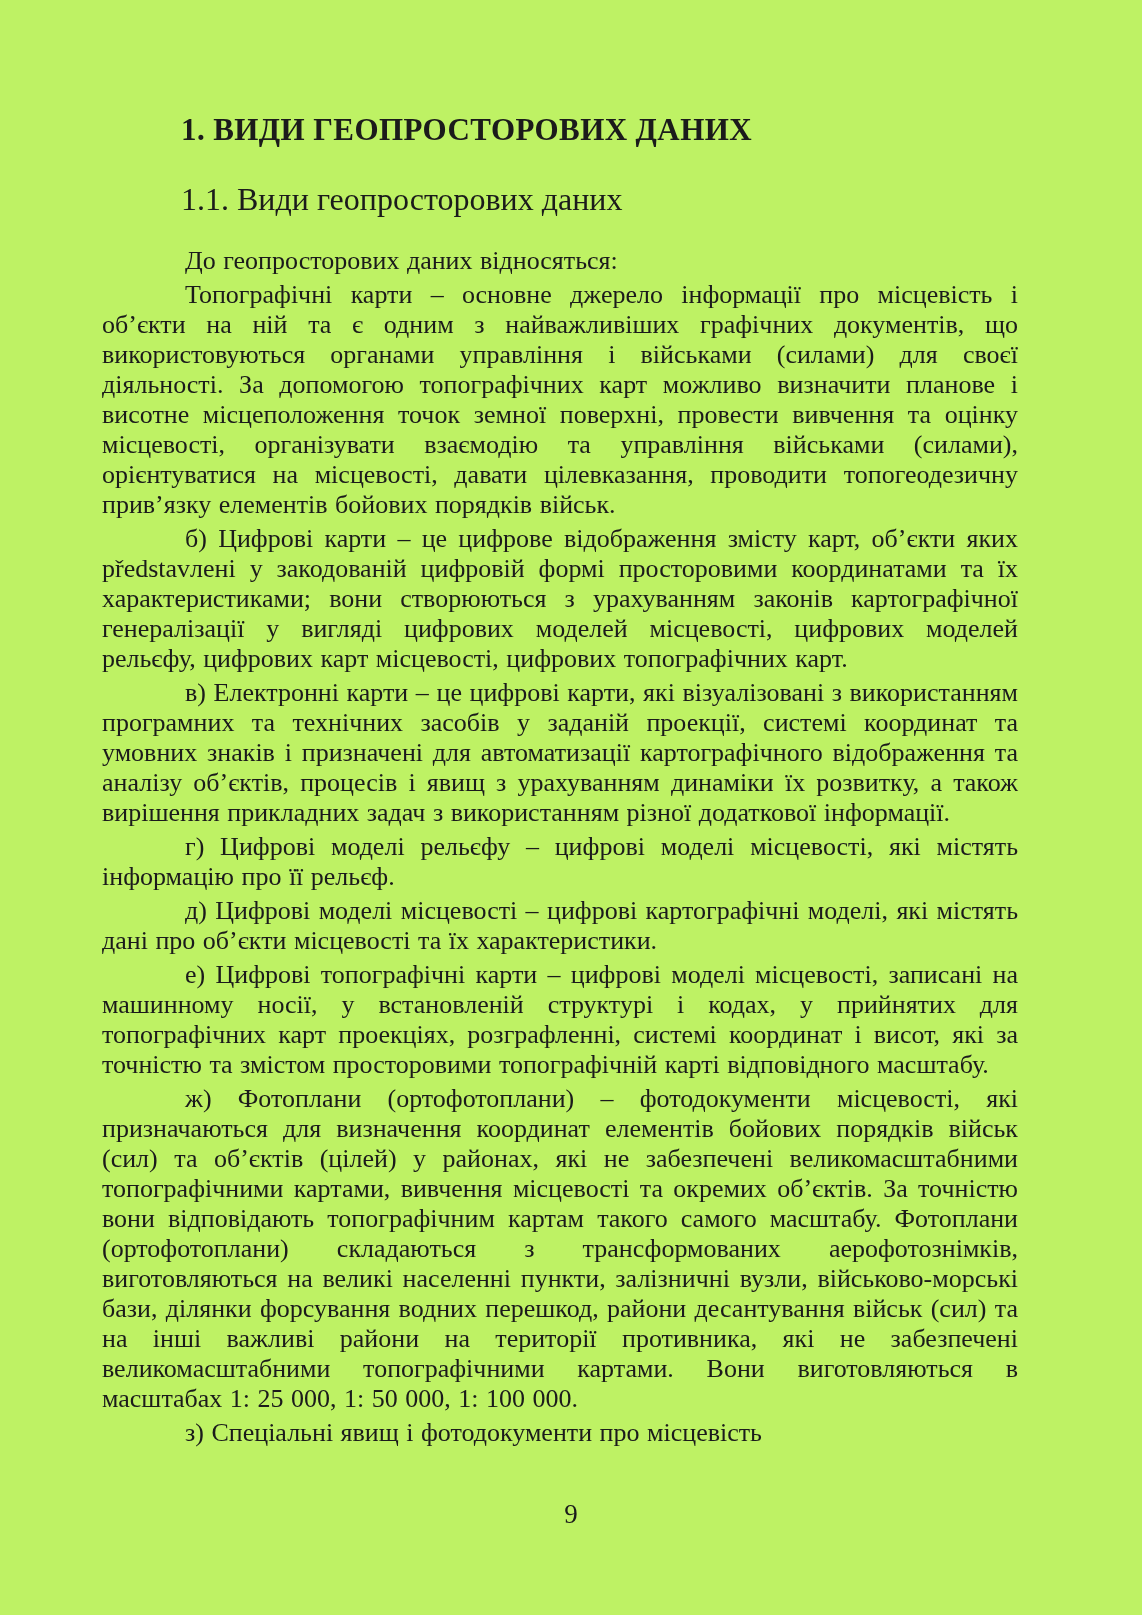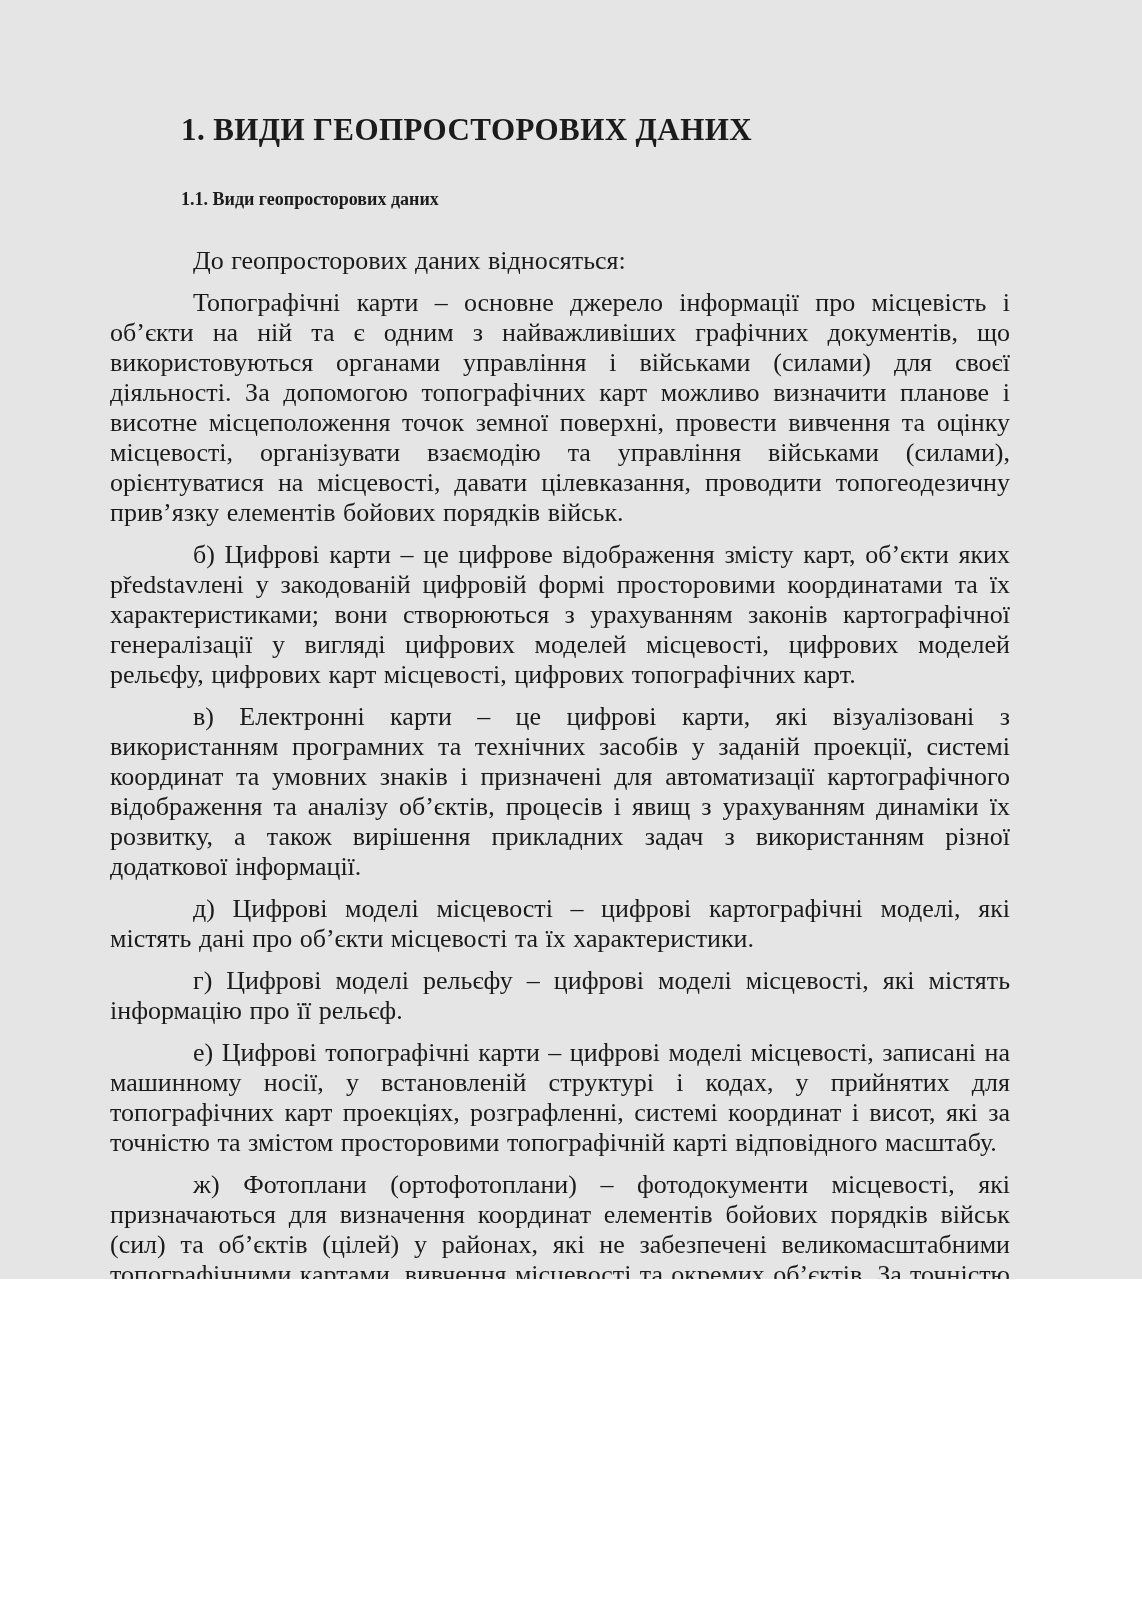--- a/index.html
+++ b/index.html
@@ -3,51 +3,51 @@
 <meta charset="utf-8">
 <style>
   html, body {
     margin: 0;
     padding: 0;
     background: #ffffff;
   }
   .page {
     position: relative;
     width: 1142px;
-    height: 1279px;
-    background: #e5e5e5;
+    height: 1615px;
+    background: #bef264;
     overflow: hidden;
     font-family: "Liberation Serif", "DejaVu Serif", serif;
     color: #1b1b1b;
   }
   .content {
     position: absolute;
     left: 98px;
     top: 110px;
     width: 924px;
   }
   .doc-title {
     margin: 0 0 0 83px;
     font-size: 31px;
     line-height: 40px;
     font-weight: bold;
     letter-spacing: 0.4px;
     white-space: nowrap;
   }
   .doc-subtitle {
     margin: 32px 0 0 83px;
-    font-size: 18px;
+    font-size: 32px;
     line-height: 34px;
-    font-weight: bold;
+    font-weight: normal;
   }
   .body-text {
     margin-top: 30px;
   }
   .body-text p {
-    margin: 12px;
+    margin: 4px;
     font-size: 26px;
     line-height: 30px;
     text-align: justify;
     text-indent: 83px;
     word-spacing: 1px;
   }
   .page-number {
     position: absolute;
     top: 1498px;
     left: 0;
@@ -62,21 +62,21 @@
 
 <div class="page">
   <div class="content">
     <h1 class="doc-title">1. ВИДИ ГЕОПРОСТОРОВИХ ДАНИХ</h1>
     <h2 class="doc-subtitle">1.1. Види геопросторових даних</h2>
     <div class="body-text">
       <p>До геопросторових даних відносяться:</p>
       <p>Топографічні карти – основне джерело інформації про місцевість і об’єкти на ній та є одним з найважливіших графічних документів, що використовуються органами управління і військами (силами) для своєї діяльності. За допомогою топографічних карт можливо визначити планове і висотне місцеположення точок земної поверхні, провести вивчення та оцінку місцевості, організувати взаємодію та управління військами (силами), орієнтуватися на місцевості, давати цілевказання, проводити топогеодезичну прив’язку елементів бойових порядків військ.</p>
       <p>б) Цифрові карти – це цифрове відображення змісту карт, об’єкти яких představлені у закодованій цифровій формі просторовими координатами та їх характеристиками; вони створюються з урахуванням законів картографічної генералізації у вигляді цифрових моделей місцевості, цифрових моделей рельєфу, цифрових карт місцевості, цифрових топографічних карт.</p>
       <p>в) Електронні карти – це цифрові карти, які візуалізовані з використанням програмних та технічних засобів у заданій проекції, системі координат та умовних знаків і призначені для автоматизації картографічного відображення та аналізу об’єктів, процесів і явищ з урахуванням динаміки їх розвитку, а також вирішення прикладних задач з використанням різної додаткової інформації.</p>
+      <p>г) Цифрові моделі рельєфу – цифрові моделі місцевості, які містять інформацію про її рельєф.</p>
       <p>д) Цифрові моделі місцевості – цифрові картографічні моделі, які містять дані про об’єкти місцевості та їх характеристики.</p>
-      <p>г) Цифрові моделі рельєфу – цифрові моделі місцевості, які містять інформацію про її рельєф.</p>
       <p>е) Цифрові топографічні карти – цифрові моделі місцевості, записані на машинному носії, у встановленій структурі і кодах, у прийнятих для топографічних карт проекціях, розграфленні, системі координат і висот, які за точністю та змістом просторовими топографічній карті відповідного масштабу.</p>
       <p>ж) Фотоплани (ортофотоплани) – фотодокументи місцевості, які призначаються для визначення координат елементів бойових порядків військ (сил) та об’єктів (цілей) у районах, які не забезпечені великомасштабними топографічними картами, вивчення місцевості та окремих об’єктів. За точністю вони відповідають топографічним картам такого самого масштабу. Фотоплани (ортофотоплани) складаються з трансформованих аерофотознімків, виготовляються на великі населенні пункти, залізничні вузли, військово-морські бази, ділянки форсування водних перешкод, райони десантування військ (сил) та на інші важливі райони на території противника, які не забезпечені великомасштабними топографічними картами. Вони виготовляються в масштабах 1: 25 000, 1: 50 000, 1: 100 000.</p>
       <p>з) Спеціальні явищ і фотодокументи про місцевість</p>
     </div>
   </div>
   <div class="page-number">9</div>
 </div>
 
 </body></html>

